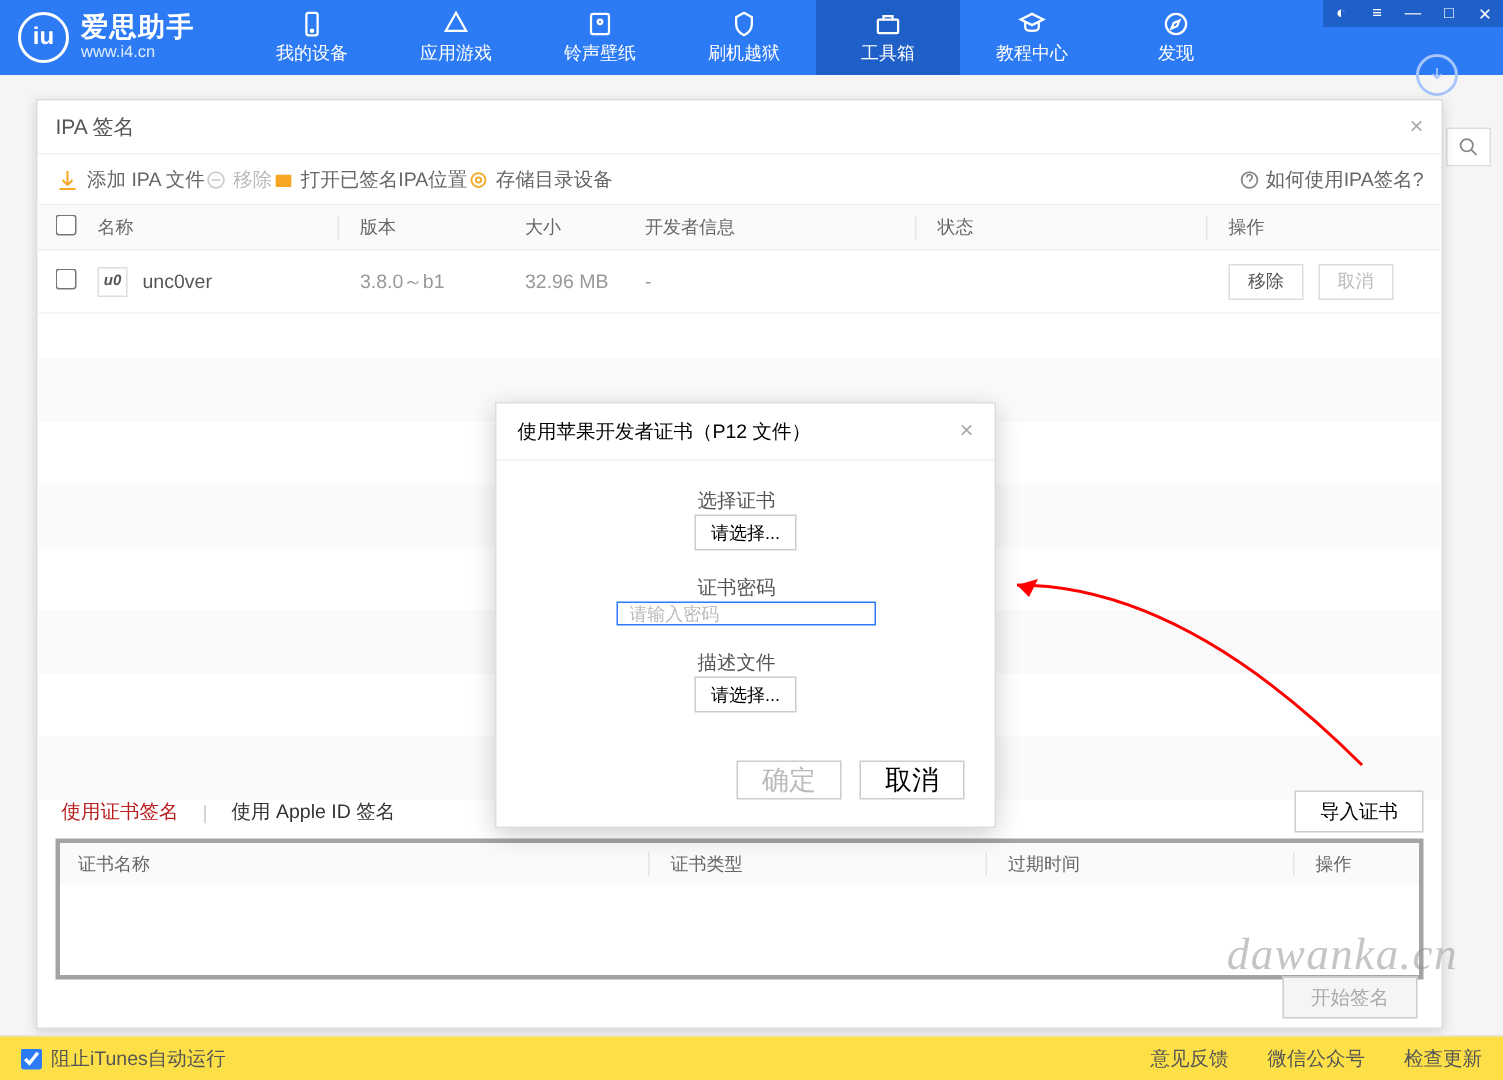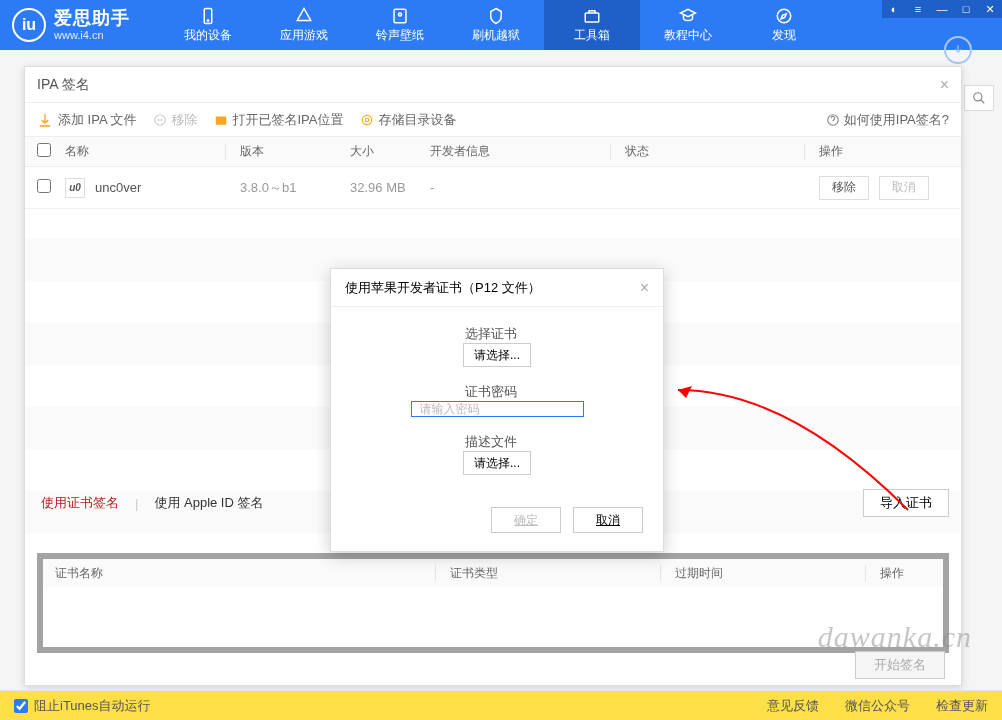--- a/index.html
+++ b/index.html
@@ -21,21 +21,21 @@
 .dl-circle { position: absolute; right: 30px; top: 36px; width: 28px; height: 28px; border: 2px solid #a8c6fb; border-radius: 50%; display:flex; align-items:center; justify-content:center;}
 .dl-circle svg{width:14px;height:14px;}
 
 .search { position: absolute; top: 85px; right: 8px; width: 30px; height: 26px; border: 1px solid #ddd; background:#fff; display:flex; align-items:center; justify-content:center;}
 
 
 .win { position: absolute; top: 66px; left: 24px; width: 938px; height: 620px; background: #fff; border: 1px solid #ddd; box-shadow: 0 2px 8px rgba(0,0,0,.15); }
 .win-title { height: 36px; display: flex; align-items: center; justify-content: space-between; padding: 16px 12px; font-size: 14px; color: #555; border-bottom: 1px solid #eee; }
 .close-x { color: #aaa; font-size: 16px; cursor: pointer; }
 
-.toolbar { height: 34px; display: flex; align-items: center; padding: 0 12px; gap: 16px; font-size: 13px; border-bottom: 1px solid #eee; }
+.toolbar { height: 34px; display: flex; align-items: center; padding: 0 12px; font-size: 13px; border-bottom: 1px solid #eee; }
 .tb-item { display: flex; align-items: center; gap: 5px; color: #666; }
 .tb-item.disabled { color: #bbb; }
 .tb-spacer { flex: 1; }
 .help-link { color: #666; display:flex; align-items:center; gap:4px;}
 
 .thead { height: 30px; display: flex; align-items: center; padding: 0 12px; background: #fafafa; border-bottom: 1px solid #eee; font-size: 12px; color: #666; }
 .col-chk { width: 28px; }
 .col-name { width: 160px; }
 .col-ver { width: 110px; }
 .col-size { width: 80px; }
@@ -53,41 +53,41 @@
 .stripes { position: absolute; top: 172px; left: 1px; right: 1px; }
 .stripe { height: 42px; }
 .stripe:nth-child(odd){ background:#fafafa;}
 
 .cert-area { position: absolute; bottom: 32px; left: 12px; right: 12px; }
 .cert-tabs { display: flex; align-items: center; height: 36px; font-size: 13px; }
 .cert-tab { color: #333; padding: 0 4px;}
 .cert-tab.active { color: #b91c1c; }
 .cert-sep{ margin:0 12px; color:#ccc;}
 .import-btn { margin-left: auto; height: 28px; padding: 0 16px; border: 1px solid #ccc; background: #fff; font-size: 13px; }
-.cert-table { border: 6px solid #a3a3a3; margin-top: 32px; }
+.cert-table { border: 3px solid #a3a3a3; }
 .cert-thead { height: 28px; background: #fafafa; display: flex; align-items: center; font-size: 12px; color: #666; padding: 0 12px; }
 .cc1{width:380px;} .cc2{width:210px;} .cc3{width:190px;} .cc4{flex:1;}
 .cert-body{height:60px;}
 
 .start-sign{ position:absolute; right:16px; bottom:6px; height:28px; padding:0 18px; border:1px solid #ccc; background:#f5f5f5; color:#aaa; font-size:13px;}
 
 .statusbar { position: absolute; bottom: 0; left: 0; right: 0; height: 30px; background: #fde047; border-top: 1px solid #e5e5e5; display: flex; align-items: center; padding: 0 14px; font-size: 13px; color: #555; }
 .statusbar .sb-r { margin-left: auto; display:flex; gap:26px;}
 
 
 .dialog { position: absolute; top: 268px; left: 330px; width: 334px; background: #fff; border: 1px solid #ddd; box-shadow: 0 4px 16px rgba(0,0,0,.2); }
 .dlg-title { height: 38px; display: flex; align-items: center; justify-content: space-between; padding: 0 14px; font-size: 13px; border-bottom: 1px solid #eee; }
 .dlg-body { padding: 18px 20px 8px; }
 .frow { display: flex; align-items: center; margin-bottom: 16px; font-size: 13px; flex-direction: column; }
 .flabel { width: 64px; color: #555; }
 .fbtn { height: 24px; padding: 0 10px; border: 1px solid #ccc; background: #fff; font-size: 12px; }
 .finput { flex: 1; height: 26px; border: 1px solid #2d7bf4; padding: 0 8px; font-size: 12px; outline: none; }
 .finput::placeholder{color:#bbb;}
 .dlg-foot { display: flex; justify-content: flex-end; gap: 12px; padding: 8px 20px 18px; }
-.dlg-foot button { width: 70px; height: 26px; border: 1px solid #ccc; background: #fff; font-size: 12px; text-decoration: underline; }
+.dlg-foot button { width: 70px; height: 26px; border: 1px solid #ccc; background: #fff; font-size: 18px; }
 .dlg-foot .dis{color:#bbb;}
 
 .arrow { position: absolute; top: 380px; left: 668px; width: 260px; height: 150px; pointer-events:none;}
 .watermark{position:absolute; right:30px; bottom:66px; font-size:30px; color:rgba(140,140,140,.5); font-style:italic; font-family: Georgia, serif; letter-spacing:1px;}
 
 input[type=checkbox]{width:14px;height:14px;}
 </style>
 </head>
 <body>
 

